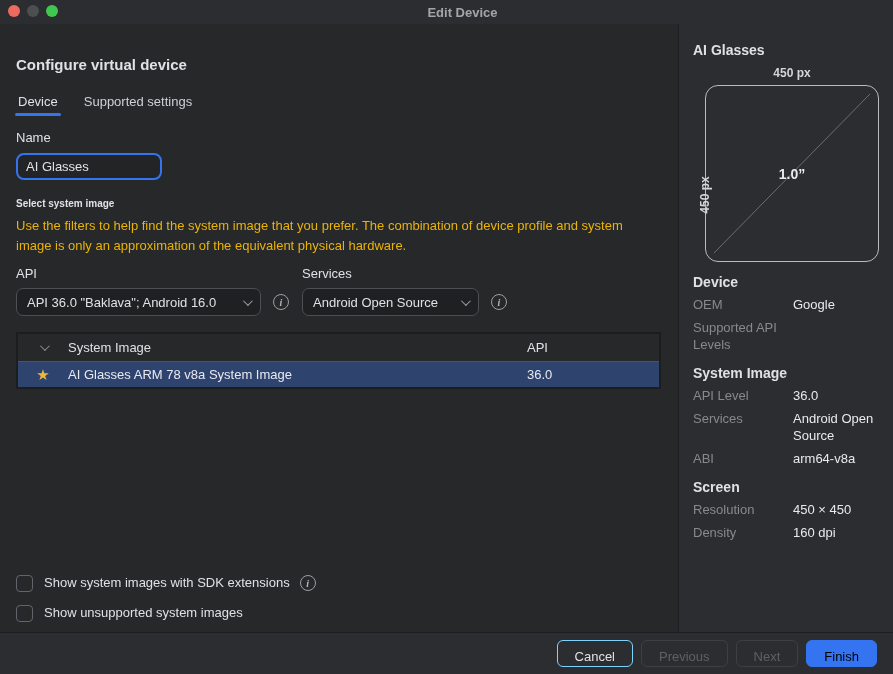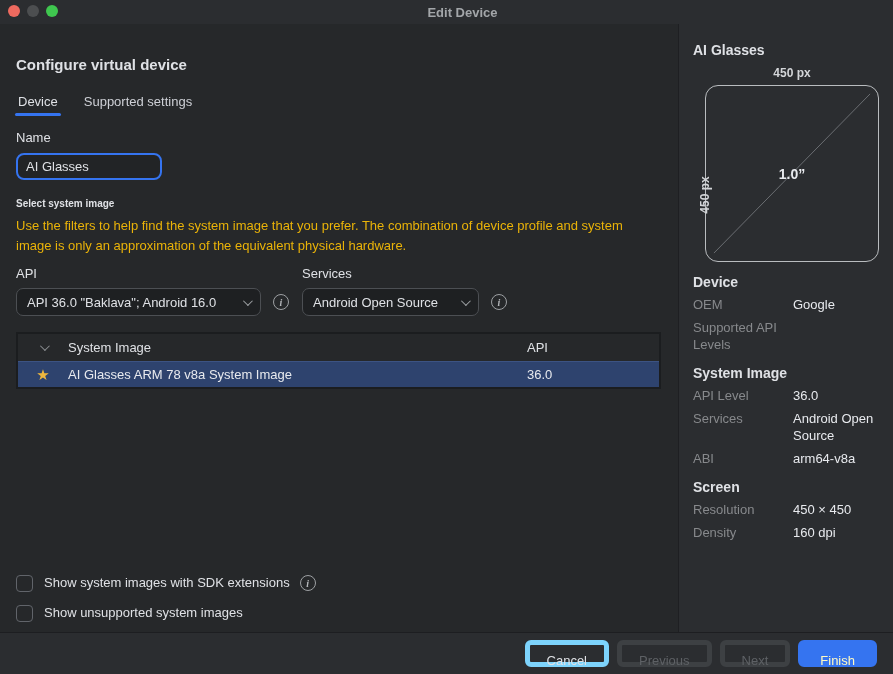--- a/index.html
+++ b/index.html
@@ -144,24 +144,24 @@
   .footer {
     position: absolute; left: 0; right: 0; bottom: 0; height: 42px;
     background: #2b2d30; border-top: 1px solid #1d1e21;
     display: flex; align-items: center; justify-content: flex-end;
     gap: 8px; padding-right: 16px;
   }
   .btn {
     height: 27px; border-radius: 6px; padding: 8px 17px;
     font-size: 13px; font-family: "Liberation Sans", sans-serif;
     background: transparent; color: #dfe1e5;
-    border: 5px solid #7dd3fc; cursor: default;
+    border: 1px solid #7dd3fc; cursor: default;
   }
   .btn.disabled { color: #5e6165; border-color: #3d4043; }
-  .btn.primary { background: #3574f0; border-color: #3574f0; color: #fef9c3; font-weight: 400; min-width: 60px; }
+  .btn.primary { background: #3574f0; border-color: #3574f0; color: #000000; font-weight: 400; min-width: 60px; }
 </style>
 </head>
 <body>
 
 <div class="window">
 
   <div class="titlebar">
     <div class="traffic">
       <span class="tl-close"></span>
       <span class="tl-min"></span>

